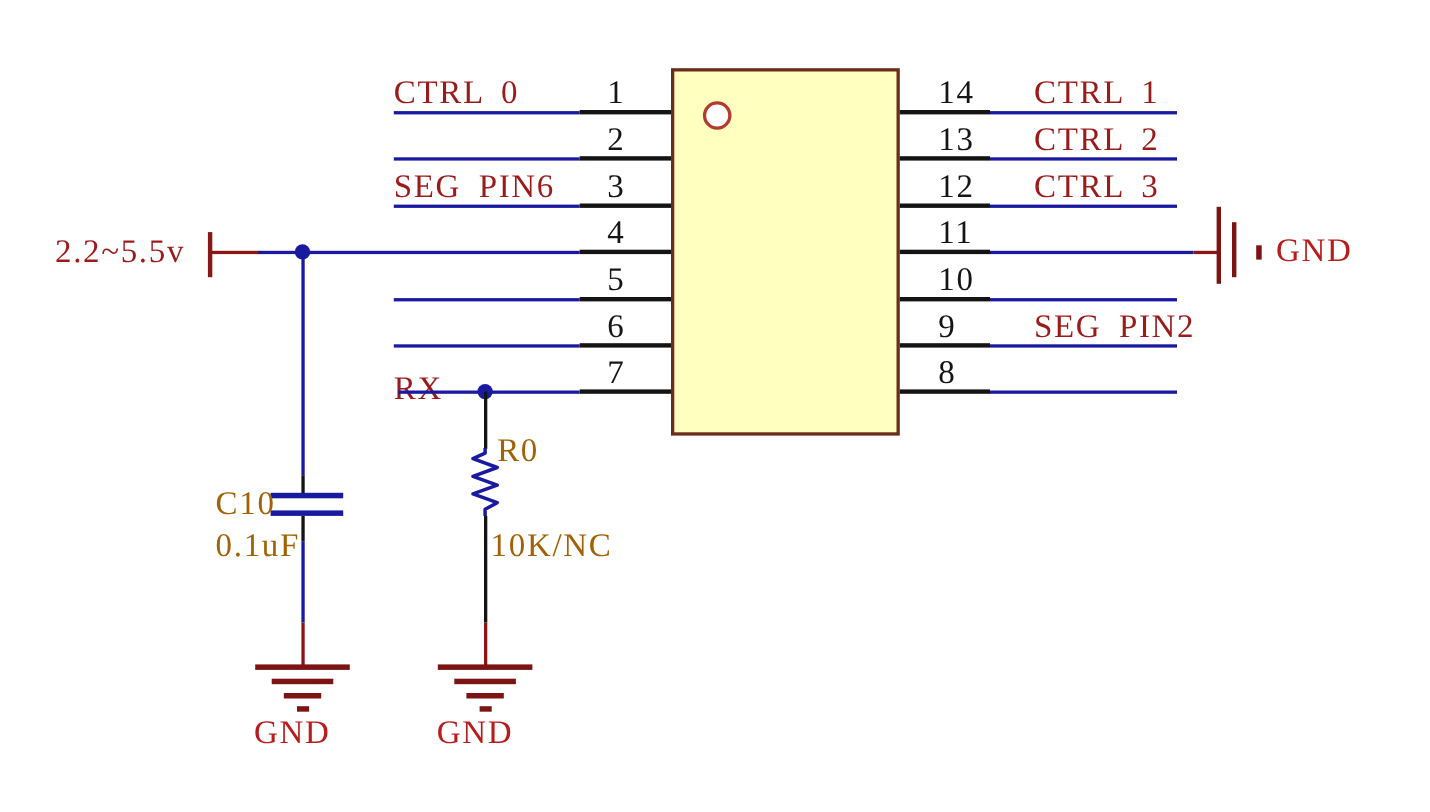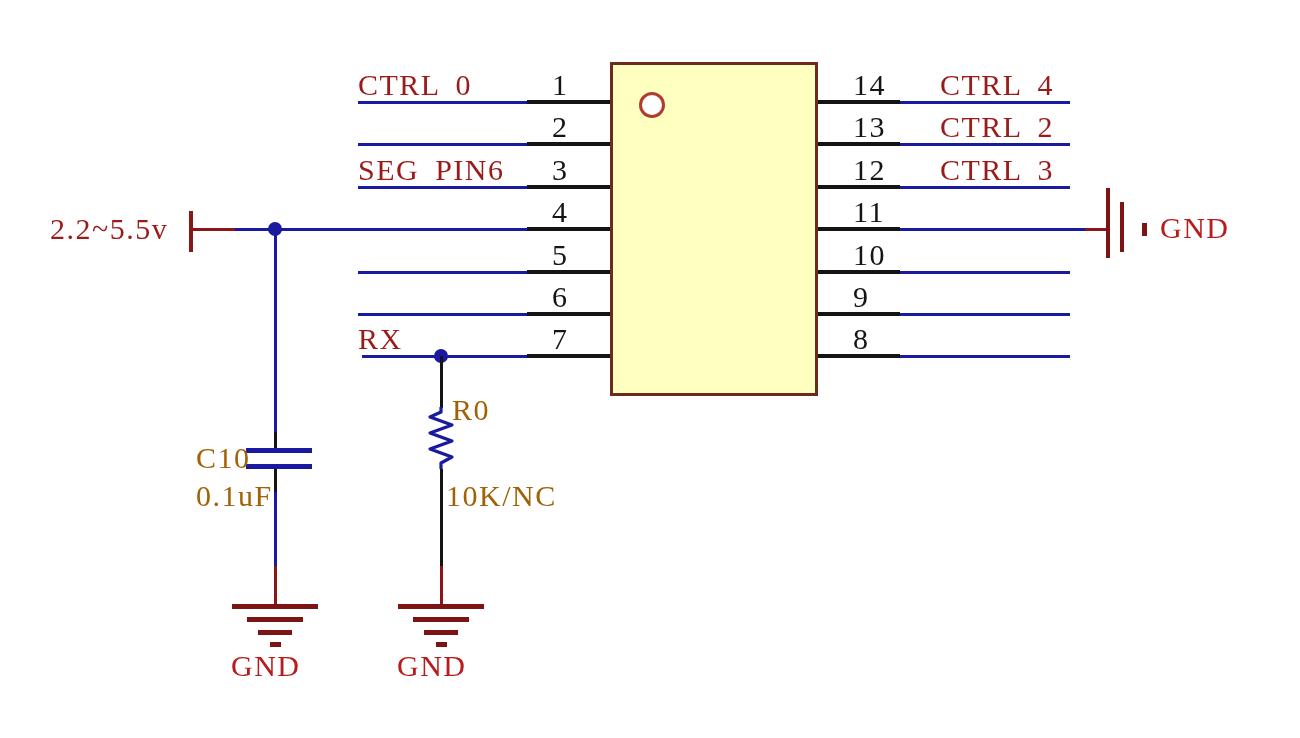--- a/index.html
+++ b/index.html
@@ -71,30 +71,30 @@
   <div class="dot" style="left:268px;top:222px"></div>
 
   <div class="t blk" style="left:552px;top:239px">5</div>
   <div class="hwire" style="left:358px;top:271px;width:169px"></div>
   <div class="hstub" style="left:527px;top:270px;width:83px"></div>
 
   <div class="t blk" style="left:552px;top:281px">6</div>
   <div class="hwire" style="left:358px;top:313px;width:169px"></div>
   <div class="hstub" style="left:527px;top:312px;width:83px"></div>
 
-  <div class="t red" style="left:358px;top:323px">RX</div>
+  <div class="t red" style="left:358px;top:338px">RX</div>
   <div class="t blk" style="left:552px;top:323px">7</div>
   <div class="hwire" style="left:362px;top:355px;width:165px"></div>
   <div class="hstub" style="left:527px;top:354px;width:83px"></div>
   <div class="dot" style="left:434px;top:349px"></div>
 
   <div class="hstub" style="left:818px;top:100px;width:82px"></div>
   <div class="hwire" style="left:900px;top:101px;width:170px"></div>
   <div class="t blk" style="left:853px;top:69px">14</div>
-  <div class="t red" style="left:940px;top:69px">CTRL 4</div>
+  <div class="t red" style="left:940px;top:69px">CTRL 1</div>
 
   <div class="hstub" style="left:818px;top:142px;width:82px"></div>
   <div class="hwire" style="left:900px;top:143px;width:170px"></div>
   <div class="t blk" style="left:853px;top:111px">13</div>
   <div class="t red" style="left:940px;top:111px">CTRL 2</div>
 
   <div class="hstub" style="left:818px;top:185px;width:82px"></div>
   <div class="hwire" style="left:900px;top:186px;width:170px"></div>
   <div class="t blk" style="left:853px;top:154px">12</div>
   <div class="t red" style="left:940px;top:154px">CTRL 3</div>
@@ -109,20 +109,21 @@
   <div class="gbar" style="left:1142px;top:223px;width:5px;height:13px"></div>
   <div class="t gndtxt" style="left:1160px;top:212px">GND</div>
 
   <div class="hstub" style="left:818px;top:270px;width:82px"></div>
   <div class="hwire" style="left:900px;top:271px;width:170px"></div>
   <div class="t blk" style="left:853px;top:239px">10</div>
 
   <div class="hstub" style="left:818px;top:312px;width:82px"></div>
   <div class="hwire" style="left:900px;top:313px;width:170px"></div>
   <div class="t blk" style="left:853px;top:281px">9</div>
+  <div class="t red" style="left:940px;top:281px">SEG PIN2</div>
 
   <div class="hstub" style="left:818px;top:354px;width:82px"></div>
   <div class="hwire" style="left:900px;top:355px;width:170px"></div>
   <div class="t blk" style="left:853px;top:323px">8</div>
 
   <div class="vwire" style="left:274px;top:229px;height:203px"></div>
   <div class="vstub" style="left:274px;top:432px;height:17px"></div>
   <div class="hwire" style="left:246px;top:448px;width:66px;height:5px"></div>
   <div class="hwire" style="left:246px;top:464px;width:66px;height:5px"></div>
   <div class="vstub" style="left:274px;top:469px;height:23px"></div>

